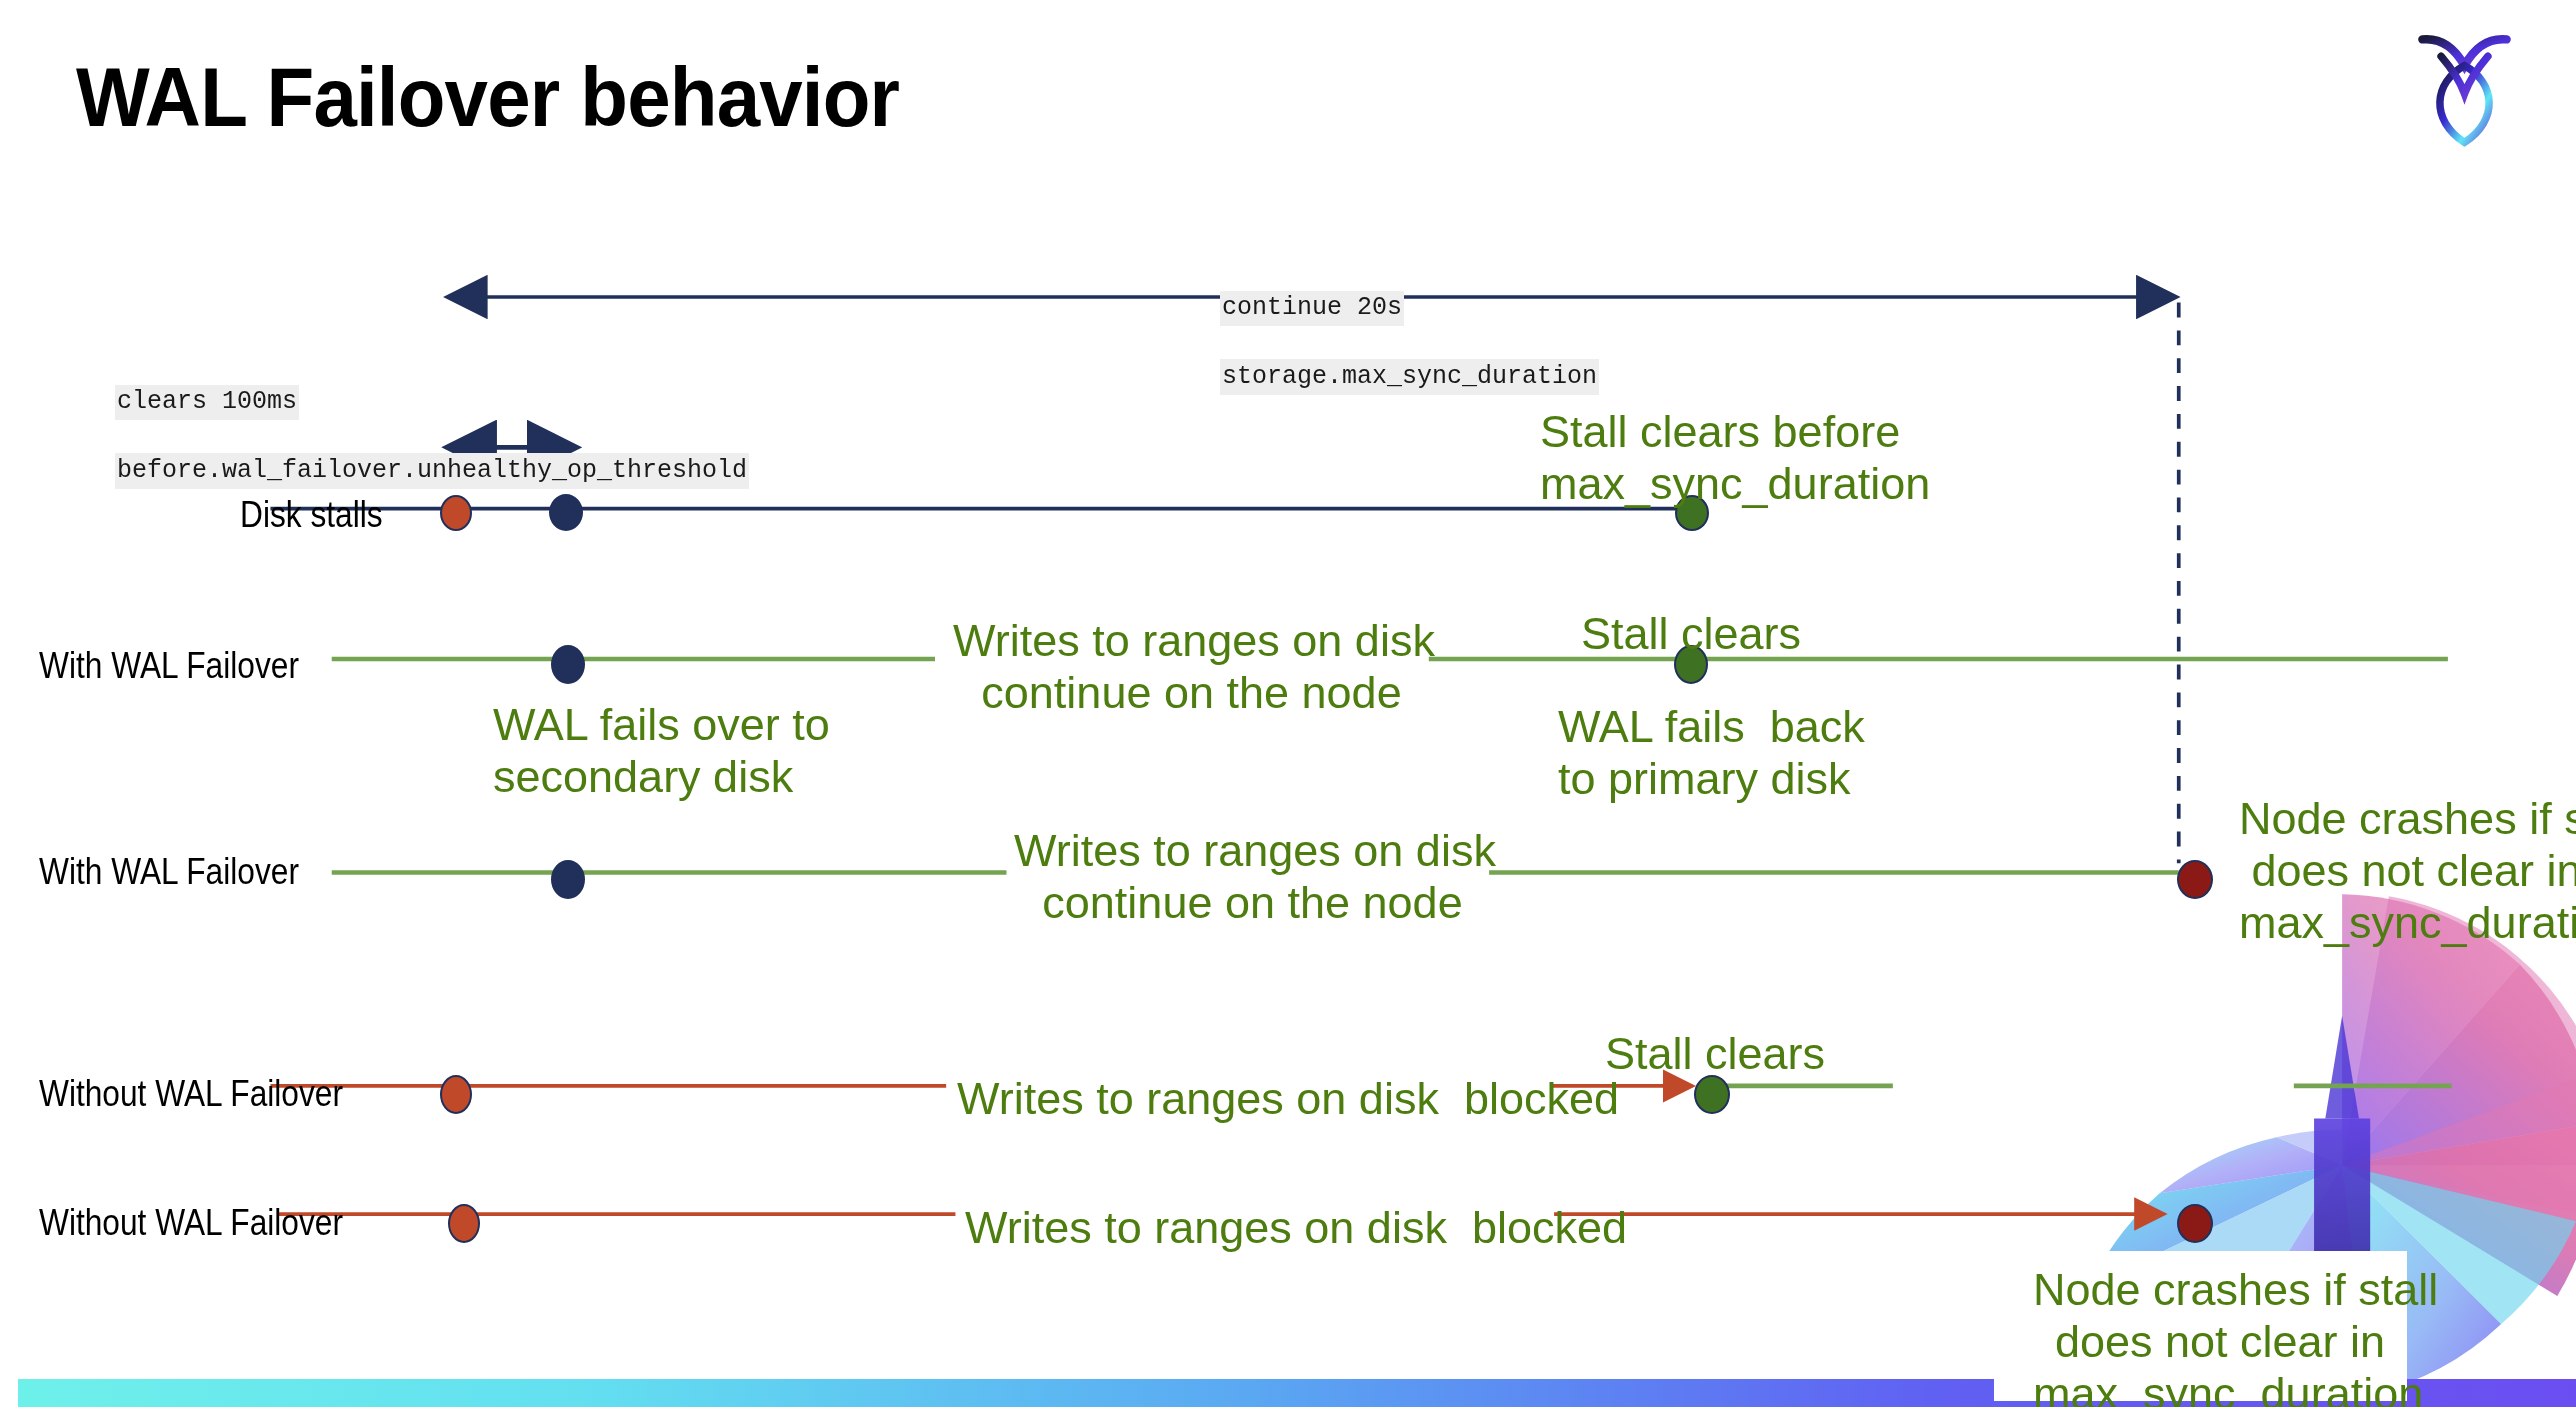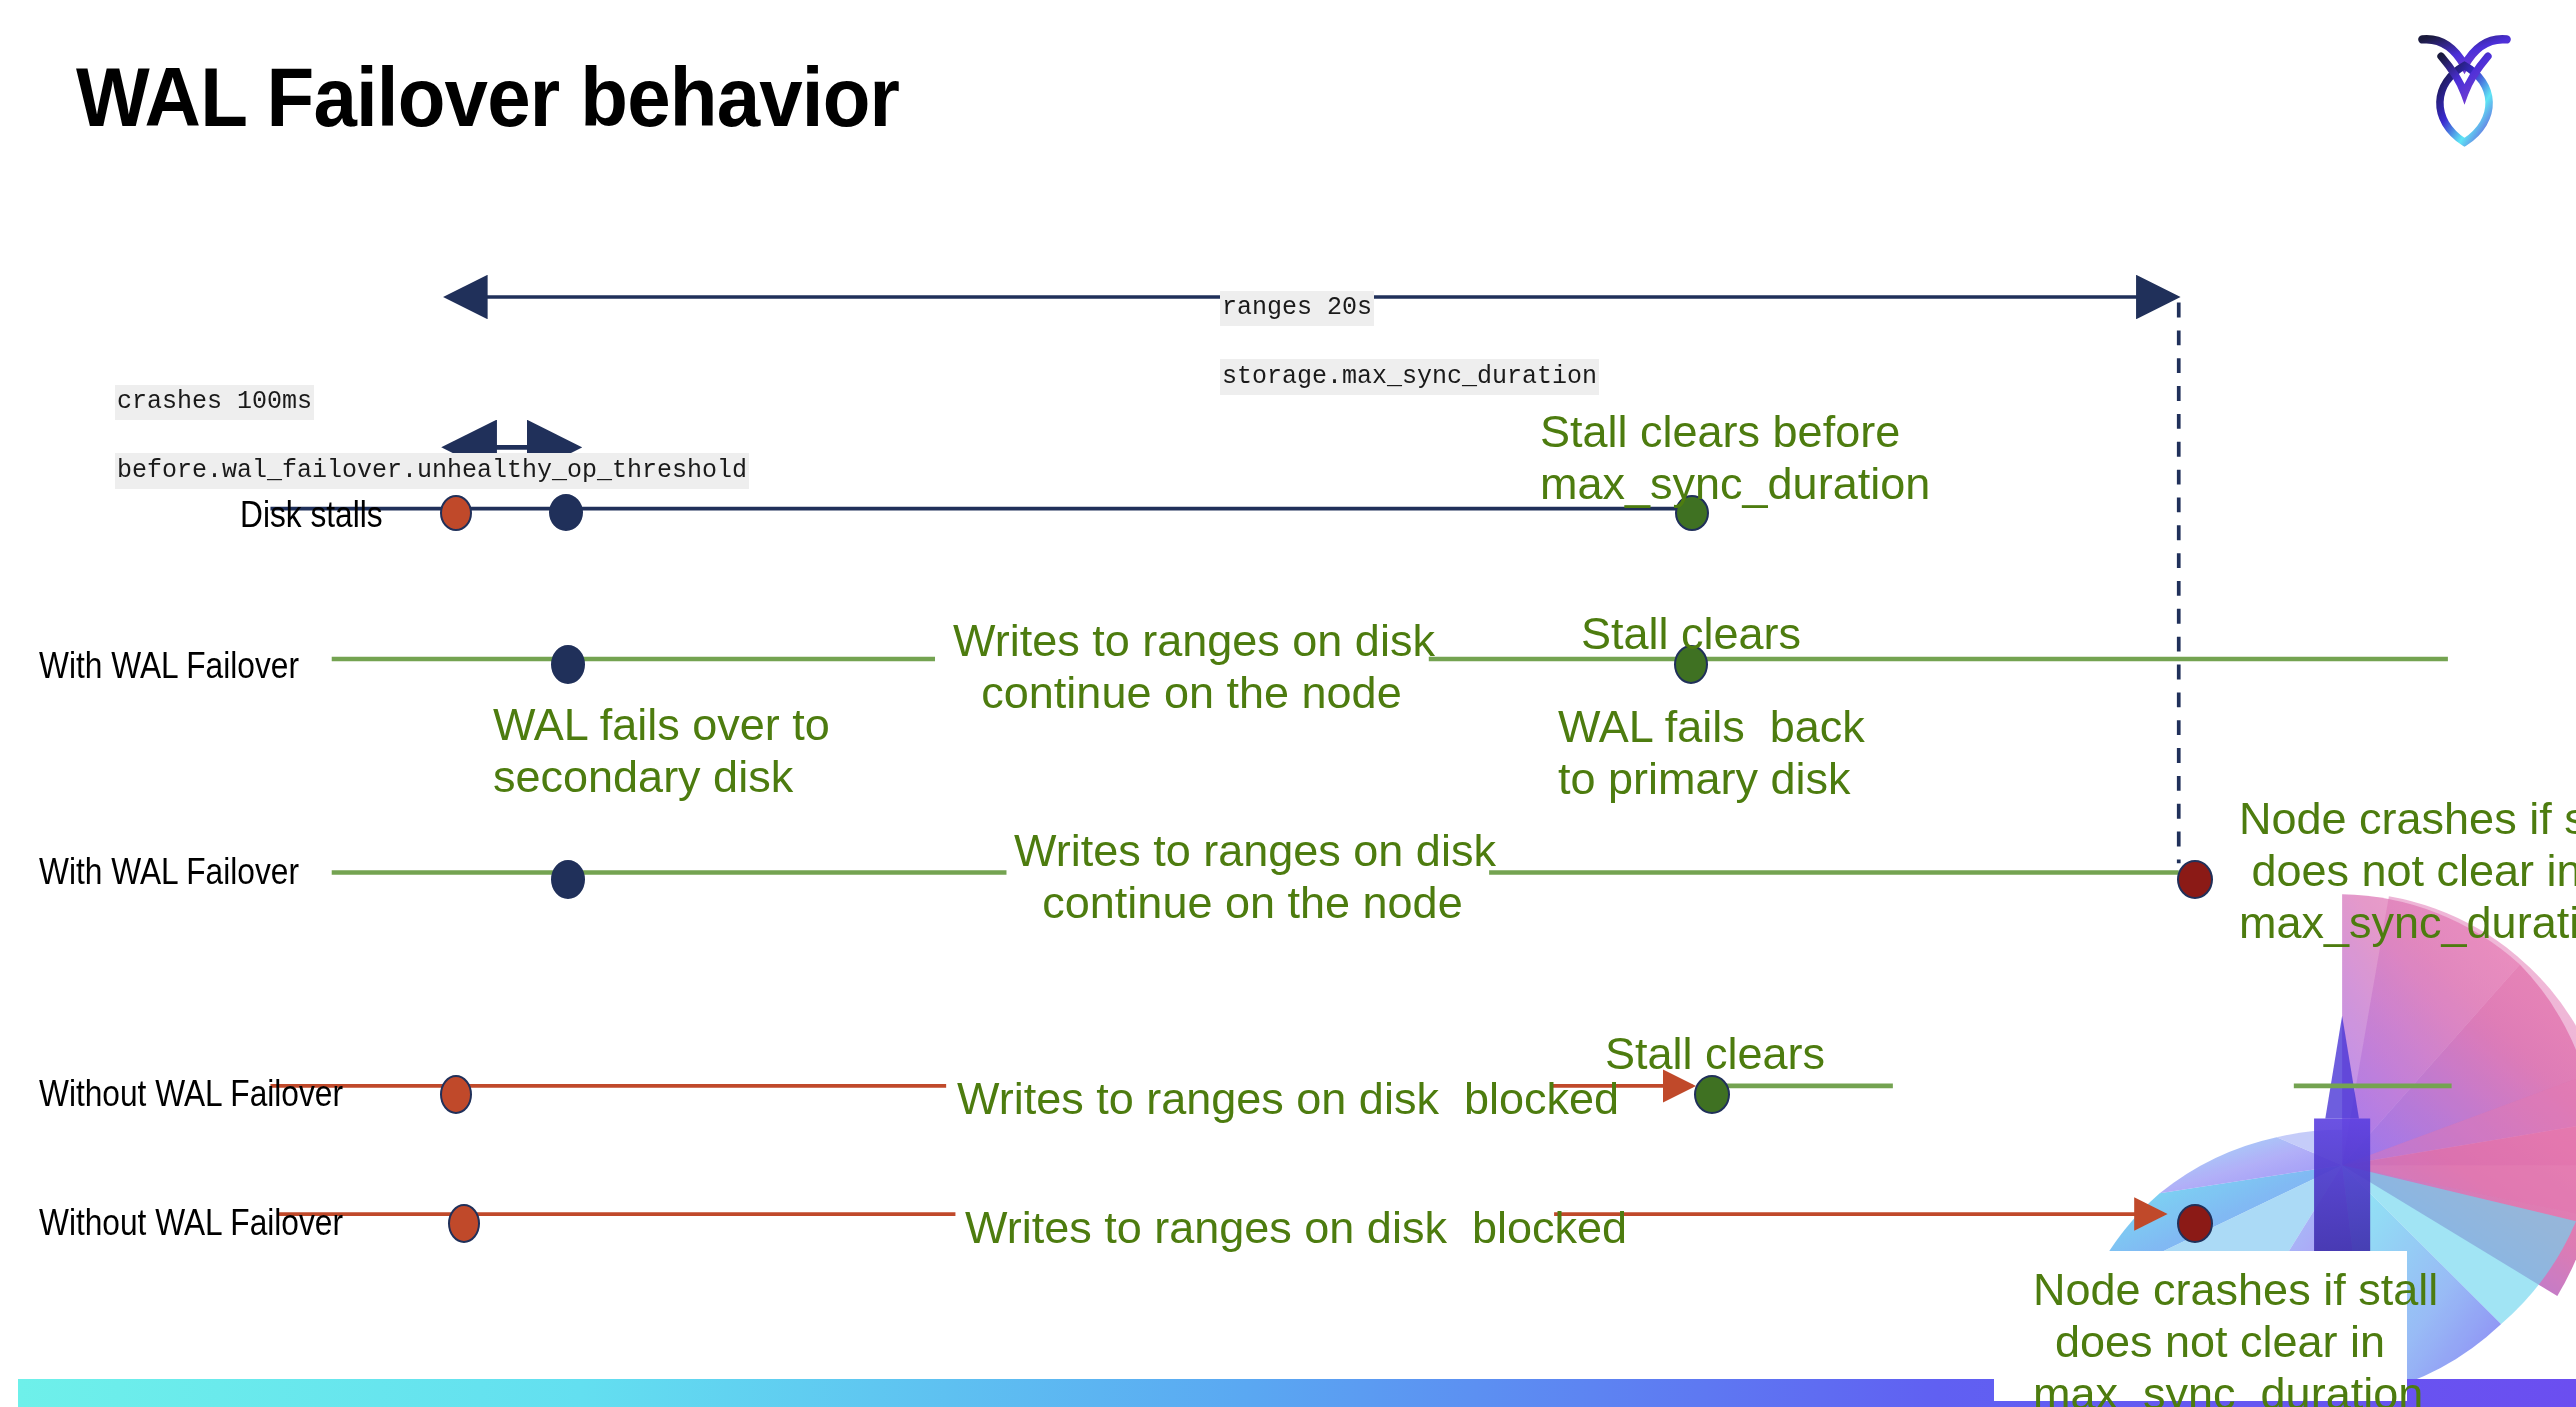--- a/index.html
+++ b/index.html
@@ -175,26 +175,26 @@
     <line x1="272" y1="1170" x2="1000" y2="1170" stroke="#c0492a" stroke-width="4"></line>
     <line x1="1652" y1="1170" x2="1804" y2="1170" stroke="#c0492a" stroke-width="4" marker-end="url(#orangeR)"></line>
     <line x1="1820" y1="1170" x2="2020" y2="1170" stroke="#74a351" stroke-width="5"></line>
     <line x1="2452" y1="1170" x2="2622" y2="1170" stroke="#74a351" stroke-width="5"></line>
 
     <line x1="280" y1="1308" x2="1010" y2="1308" stroke="#c0492a" stroke-width="4"></line>
     <line x1="1655" y1="1308" x2="2312" y2="1308" stroke="#c0492a" stroke-width="4" marker-end="url(#orangeR)"></line>
   </svg>
 
   <div class="code" style="left:1142px;top:257px;">
-    <span>ranges 20s</span><br>
+    <span>continue 20s</span><br>
     <span>storage.max_sync_duration</span>
   </div>
 
   <div class="code" style="left:37px;top:351px;">
-    <span>crashes 100ms</span><br>
+    <span>clears 100ms</span><br>
     <span>before.wal_failover.unhealthy_op_threshold</span>
   </div>
 
   <div class="rowlabel" style="left:222px;top:494px;">Disk stalls</div>
   <div class="rowlabel" style="left:20.6px;top:645px;">With WAL Failover</div>
   <div class="rowlabel" style="left:20.6px;top:851px;">With WAL Failover</div>
   <div class="rowlabel" style="left:20.6px;top:1073px;">Without WAL Failover</div>
   <div class="rowlabel" style="left:20.6px;top:1202px;">Without WAL Failover</div>
 
   <div class="dot" style="left:422px;top:495px;width:32px;height:36px;background:#c0492a;"></div>

